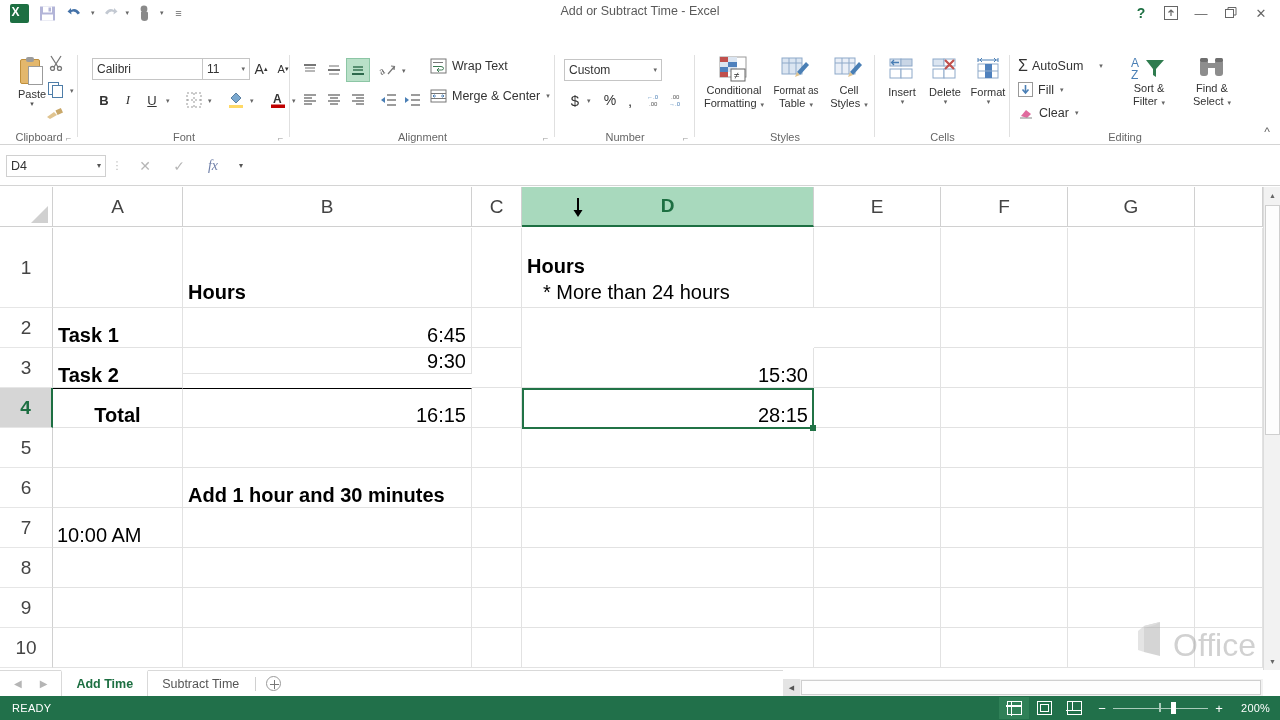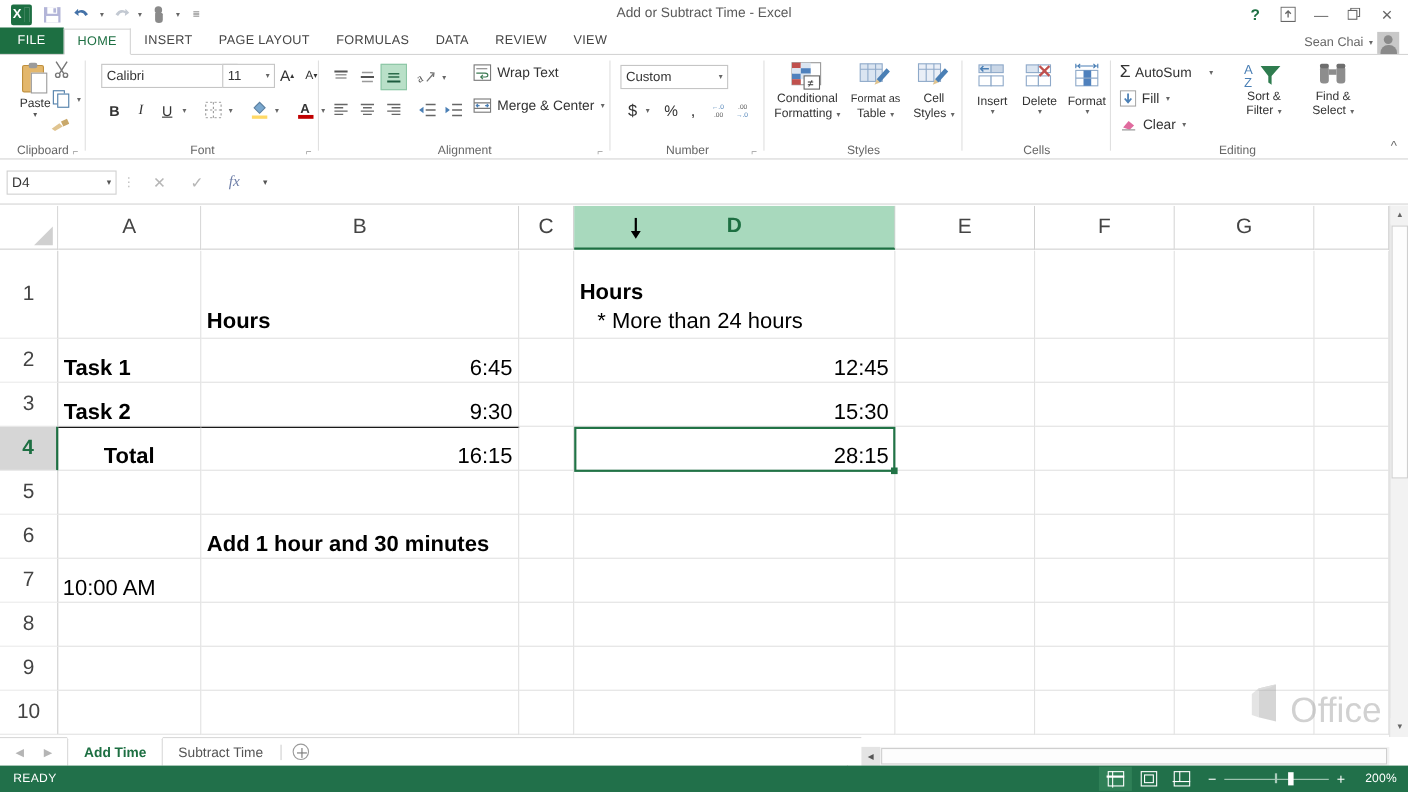--- a/index.html
+++ b/index.html
@@ -281,35 +281,20 @@
       <div class="win-btn">
         <svg width="12" height="12" viewBox="0 0 12 12">
             <rect x="0.5" y="2.5" width="8" height="8" fill="none" stroke="#666"></rect>
             <path d="M3 2.5 L3 0.5 L11 0.5 L11 8 L9 8" fill="none" stroke="#666"></path>
           </svg>
       </div>
       <div class="win-btn">✕</div>
     </div>
   </div>
 
-  <div class="ribbontabs">
-    <div class="filetab">FILE</div>
-    <div class="rtab active">HOME</div>
-    <div class="rtab">INSERT</div>
-    <div class="rtab">PAGE LAYOUT</div>
-    <div class="rtab">FORMULAS</div>
-    <div class="rtab">DATA</div>
-    <div class="rtab">REVIEW</div>
-    <div class="rtab">VIEW</div>
-    <div class="acct">
-      <span>Sean Chai</span>
-      <span class="caret">▾</span>
-      <span class="avatar"></span>
-    </div>
-  </div>
 
   <div class="ribbon">
 
     <div class="rgroup" style="left:0; width:78px;">
       <div class="paste-btn">
         <div class="clipboard-img">
           <div class="cb-board"></div>
             <div class="cb-clip"></div>
             <div class="cb-page"></div>
         </div>
@@ -710,28 +695,27 @@
       </div>
     </div>
     <div class="cell" style="left:814px; top:41px; width:127px; height:80px;"></div>
     <div class="cell" style="left:941px; top:41px; width:127px; height:80px;"></div>
     <div class="cell" style="left:1068px;top:41px; width:127px; height:80px;"></div>
     <div class="cell" style="left:1195px;top:41px; width:68px;  height:80px;"></div>
 
     <div class="cell l b" style="left:53px;  top:121px; width:130px; height:40px;">Task 1</div>
     <div class="cell r" style="left:183px; top:121px; width:289px; height:40px;">6:45</div>
     <div class="cell" style="left:472px; top:121px; width:50px;  height:40px;"></div>
-    <div class="cell r" style="left:522px; top:121px; width:292px; height:40px;">12:45</div>
     <div class="cell" style="left:814px; top:121px; width:127px; height:40px;"></div>
     <div class="cell" style="left:941px; top:121px; width:127px; height:40px;"></div>
     <div class="cell" style="left:1068px;top:121px; width:127px; height:40px;"></div>
     <div class="cell" style="left:1195px;top:121px; width:68px;  height:40px;"></div>
 
     <div class="cell l b" style="left:53px;  top:161px; width:130px; height:40px;">Task 2</div>
-    <div class="cell r" style="left:183px; top:161px; width:289px; height:40px;">9:30</div>
+    <div class="cell r" style="left:183px; top:147px; width:289px; height:40px;">9:30</div>
     <div class="cell" style="left:472px; top:161px; width:50px;  height:40px;"></div>
     <div class="cell r" style="left:522px; top:161px; width:292px; height:40px;">15:30</div>
     <div class="cell" style="left:814px; top:161px; width:127px; height:40px;"></div>
     <div class="cell" style="left:941px; top:161px; width:127px; height:40px;"></div>
     <div class="cell" style="left:1068px;top:161px; width:127px; height:40px;"></div>
     <div class="cell" style="left:1195px;top:161px; width:68px;  height:40px;"></div>
 
     <div class="cell c b topline" style="left:53px;  top:201px; width:130px; height:40px;">Total</div>
     <div class="cell r topline" style="left:183px; top:201px; width:289px; height:40px;">16:15</div>
     <div class="cell" style="left:472px; top:201px; width:50px;  height:40px;"></div>

